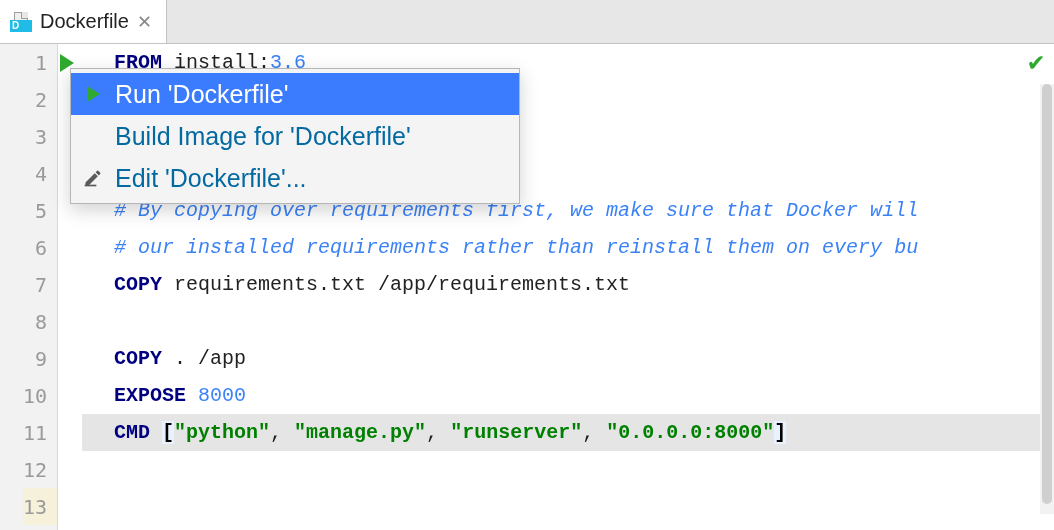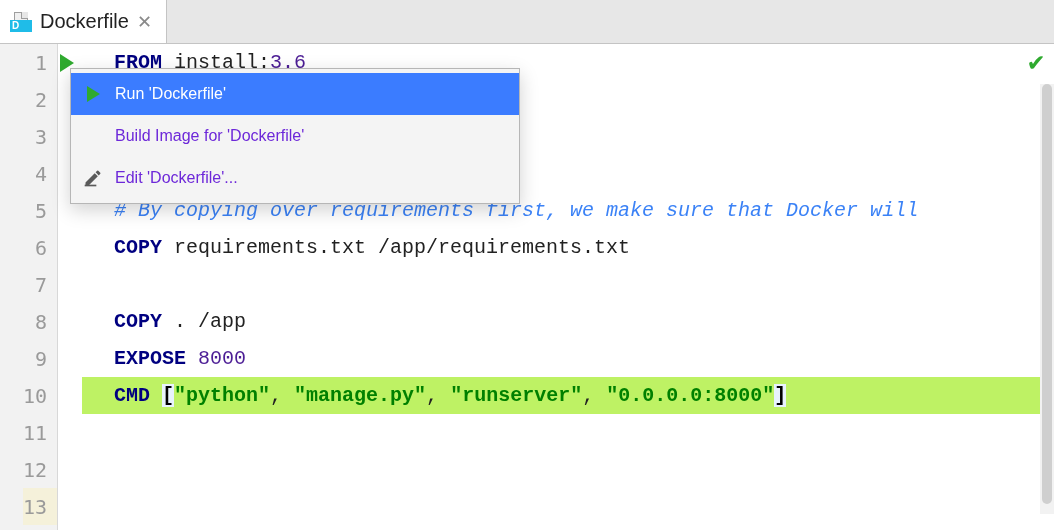--- a/index.html
+++ b/index.html
@@ -93,26 +93,26 @@
     position: relative;
     overflow: hidden;
   }
   .line-row {
     height: 37px;
     display: flex;
     align-items: center;
   }
   .gutter .line-row { justify-content: flex-end; padding-right: 10px; }
   .code .line-row { padding-left: 32px; white-space: pre; }
-  .current-line { background: #bef264; }
+  .current-line { background: #e5e5e5; }
   .gutter .current-line { background: #f5f1da; margin-left: 23px; }
 
   
   .kw { color: #000080; font-weight: 700; }
-  .num { color: #4c1d95; }
+  .num { color: #3b82f6; }
   .str { color: #008000; font-weight: 700; }
   .bracket { color: #000; font-weight: 700; }
   .cursor-bracket { background: #e8f2fe; }
   .comment { color: #3b82f6; font-style: italic; }
   .plain { color: #222; }
 
   
   .run-tri {
     position: absolute;
     left: 2px; top: 10px;
@@ -149,31 +149,31 @@
   
   .context-menu {
     position: absolute;
     left: 70px;
     top: 68px;
     width: 450px;
     background: #f4f4f4;
     border: 1px solid #b6b6b6;
     box-shadow: 0 6px 18px rgba(0,0,0,0.18);
     font-family: -apple-system, "Helvetica Neue", Arial, sans-serif;
-    font-size: 16px;
+    font-size: 25px;
     padding: 4px 0;
     z-index: 50;
   }
   .menu-item {
     display: flex;
     align-items: center;
     height: 42px;
     padding: 0 16px 0 10px;
     gap: 10px;
-    color: #6d28d9;
+    color: #0369a1;
   }
   .menu-item.selected {
     background: #3b7cff;
     color: #fff;
   }
   .menu-icon {
     width: 24px; height: 24px;
     display: flex; align-items: center; justify-content: center;
     position: relative;
   }
@@ -223,20 +223,21 @@
   <div class="code" id="code">
     <span class="check">✔</span>
     <div class="scrollbar">
       <div class="thumb"></div>
     </div>
   <div class="line-row"><span class="kw">FROM</span><span class="plain"> install:</span><span class="num">3.6</span></div>
       <div class="line-row"></div>
       <div class="line-row"></div>
       <div class="line-row"></div>
       <div class="line-row"><span class="comment"># By copying over requirements first, we make sure that Docker will</span></div>
+      <div class="line-row"><span class="comment"># our installed requirements rather than reinstall them on every bu</span></div>
       <div class="line-row"><span class="kw">COPY</span><span class="plain"> requirements.txt /app/requirements.txt</span></div>
       <div class="line-row"></div>
       <div class="line-row"><span class="kw">COPY</span><span class="plain"> . /app</span></div>
       <div class="line-row"><span class="kw">EXPOSE</span><span class="plain"> </span><span class="num">8000</span></div>
       <div class="line-row current-line"><span class="kw">CMD</span><span class="plain"> </span><span class="bracket cursor-bracket">[</span><span class="str">"python"</span><span class="plain">, </span><span class="str">"manage.py"</span><span class="plain">, </span><span class="str">"runserver"</span><span class="plain">, </span><span class="str">"0.0.0.0:8000"</span><span class="bracket cursor-bracket">]</span></div>
     </div>
 </div>
 
 <div class="context-menu" id="ctx">
     <div class="menu-item selected">

